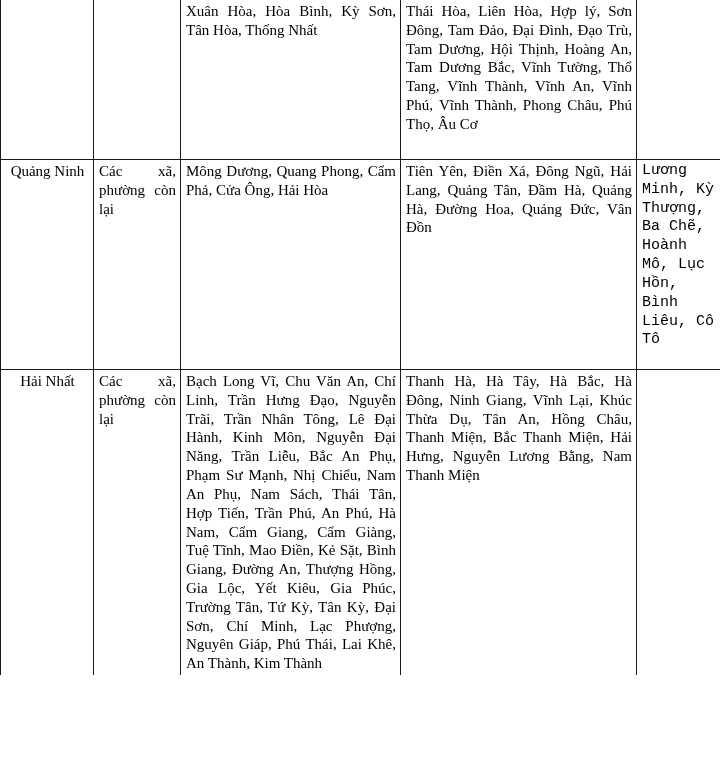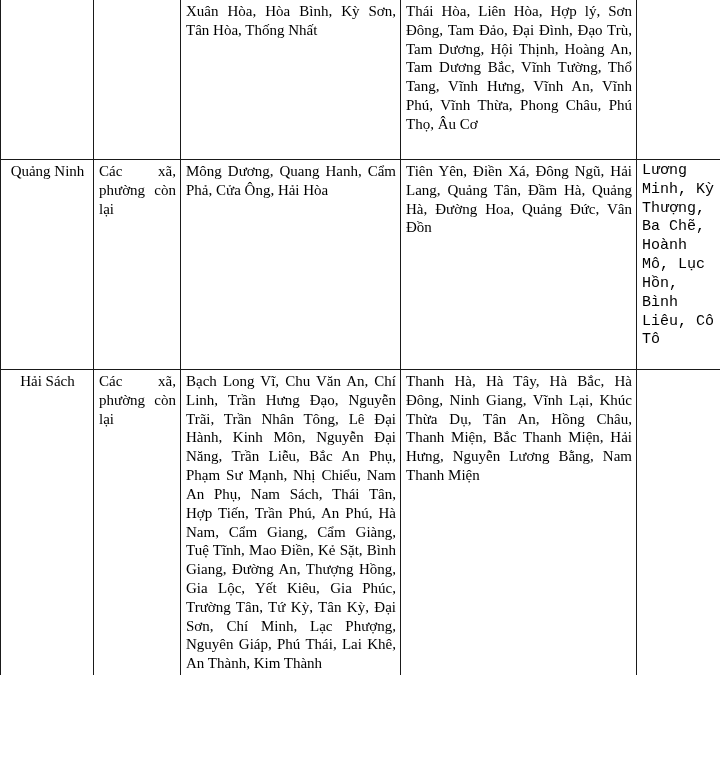--- a/index.html
+++ b/index.html
@@ -79,34 +79,34 @@
     <col class="c3">
     <col class="c4">
     <col class="c5">
   </colgroup>
   <tbody>
 
     <tr class="clipped-top">
       <td class="col-province" style="height: 155px;"></td>
       <td class="col-note" style="height: 155px;"></td>
       <td class="col-list" style="height: 155px;">Xuân Hòa, Hòa Bình, Kỳ Sơn, Tân Hòa, Thống Nhất</td>
-      <td class="col-list" style="height: 155px;">Thái Hòa, Liên Hòa, Hợp lý, Sơn Đông, Tam Đảo, Đại Đình, Đạo Trù, Tam Dương, Hội Thịnh, Hoàng An, Tam Dương Bắc, Vĩnh Tường, Thổ Tang, Vĩnh Hưng, Vĩnh An, Vĩnh Phú, Vĩnh Thừa, Phong Châu, Phú Thọ, Âu Cơ</td>
+      <td class="col-list" style="height: 155px;">Thái Hòa, Liên Hòa, Hợp lý, Sơn Đông, Tam Đảo, Đại Đình, Đạo Trù, Tam Dương, Hội Thịnh, Hoàng An, Tam Dương Bắc, Vĩnh Tường, Thổ Tang, Vĩnh Thành, Vĩnh An, Vĩnh Phú, Vĩnh Thành, Phong Châu, Phú Thọ, Âu Cơ</td>
       <td class="col-tail" style="height: 155px;"></td>
     </tr>
 
     <tr class="row-sep">
       <td class="col-province" style="height: 205px;">Quảng Ninh</td>
       <td class="col-note" style="height: 205px;">Các xã, phường còn lại</td>
-      <td class="col-list" style="height: 205px;">Mông Dương, Quang Hanh, Cẩm Phả, Cửa Ông, Hải Hòa</td>
+      <td class="col-list" style="height: 205px;">Mông Dương, Quang Phong, Cẩm Phả, Cửa Ông, Hải Hòa</td>
       <td class="col-list" style="height: 205px; margin-top: 34px;">Tiên Yên, Điền Xá, Đông Ngũ, Hải Lang, Quảng Tân, Đầm Hà, Quảng Hà, Đường Hoa, Quảng Đức, Vân Đồn</td>
       <td class="col-tail" style="height: 205px; font-family: Liberation Mono, monospace;">Lương Minh, Kỳ Thượng, Ba Chẽ, Hoành Mô, Lục Hồn, Bình Liêu, Cô Tô</td>
     </tr>
 
     <tr class="row-sep">
-      <td class="col-province">Hải Sách</td>
+      <td class="col-province">Hải Nhất</td>
       <td class="col-note">Các xã, phường còn lại</td>
       <td class="col-list">Bạch Long Vĩ, Chu Văn An, Chí Linh, Trần Hưng Đạo, Nguyễn Trãi, Trần Nhân Tông, Lê Đại Hành, Kinh Môn, Nguyễn Đại Năng, Trần Liễu, Bắc An Phụ, Phạm Sư Mạnh, Nhị Chiểu, Nam An Phụ, Nam Sách, Thái Tân, Hợp Tiến, Trần Phú, An Phú, Hà Nam, Cẩm Giang, Cẩm Giàng, Tuệ Tĩnh, Mao Điền, Kẻ Sặt, Bình Giang, Đường An, Thượng Hồng, Gia Lộc, Yết Kiêu, Gia Phúc, Trường Tân, Tứ Kỳ, Tân Kỳ, Đại Sơn, Chí Minh, Lạc Phượng, Nguyên Giáp, Phú Thái, Lai Khê, An Thành, Kim Thành</td>
       <td class="col-list">Thanh Hà, Hà Tây, Hà Bắc, Hà Đông, Ninh Giang, Vĩnh Lại, Khúc Thừa Dụ, Tân An, Hồng Châu, Thanh Miện, Bắc Thanh Miện, Hải Hưng, Nguyễn Lương Bằng, Nam Thanh Miện</td>
       <td class="col-tail"></td>
     </tr>
 
   </tbody>
 </table>
 
 </body></html>

